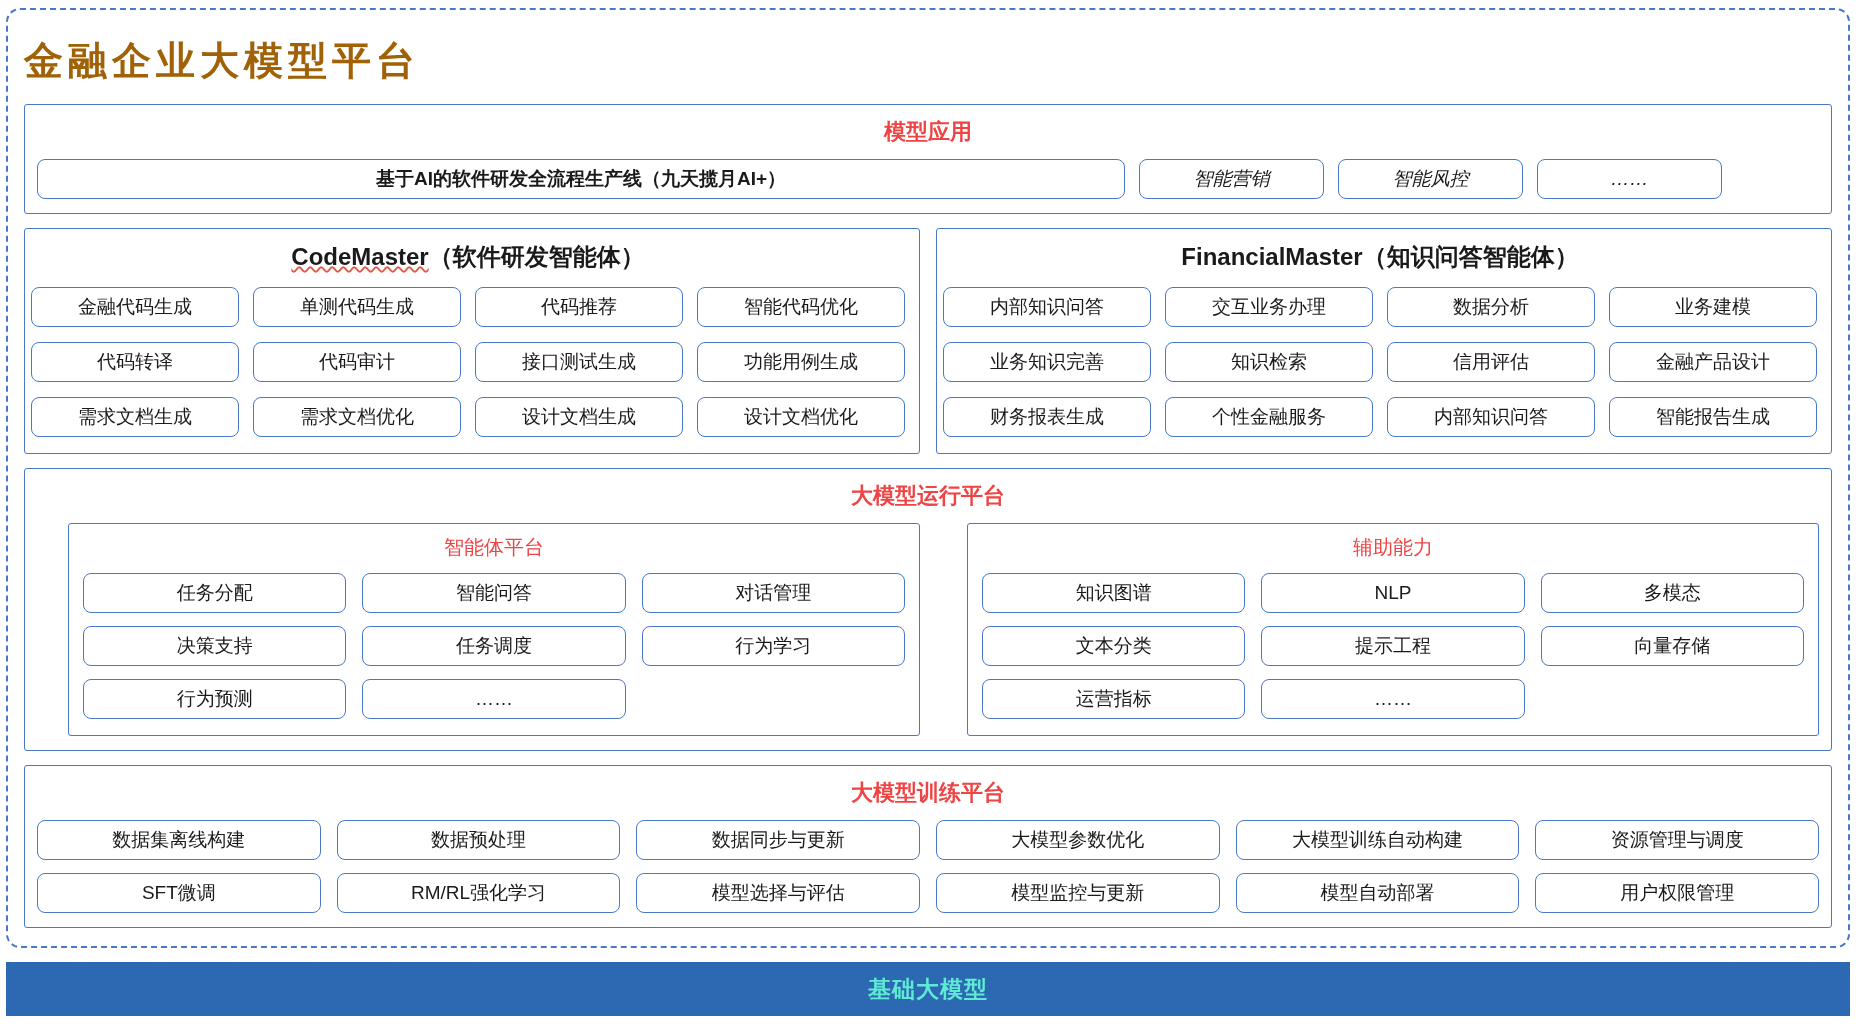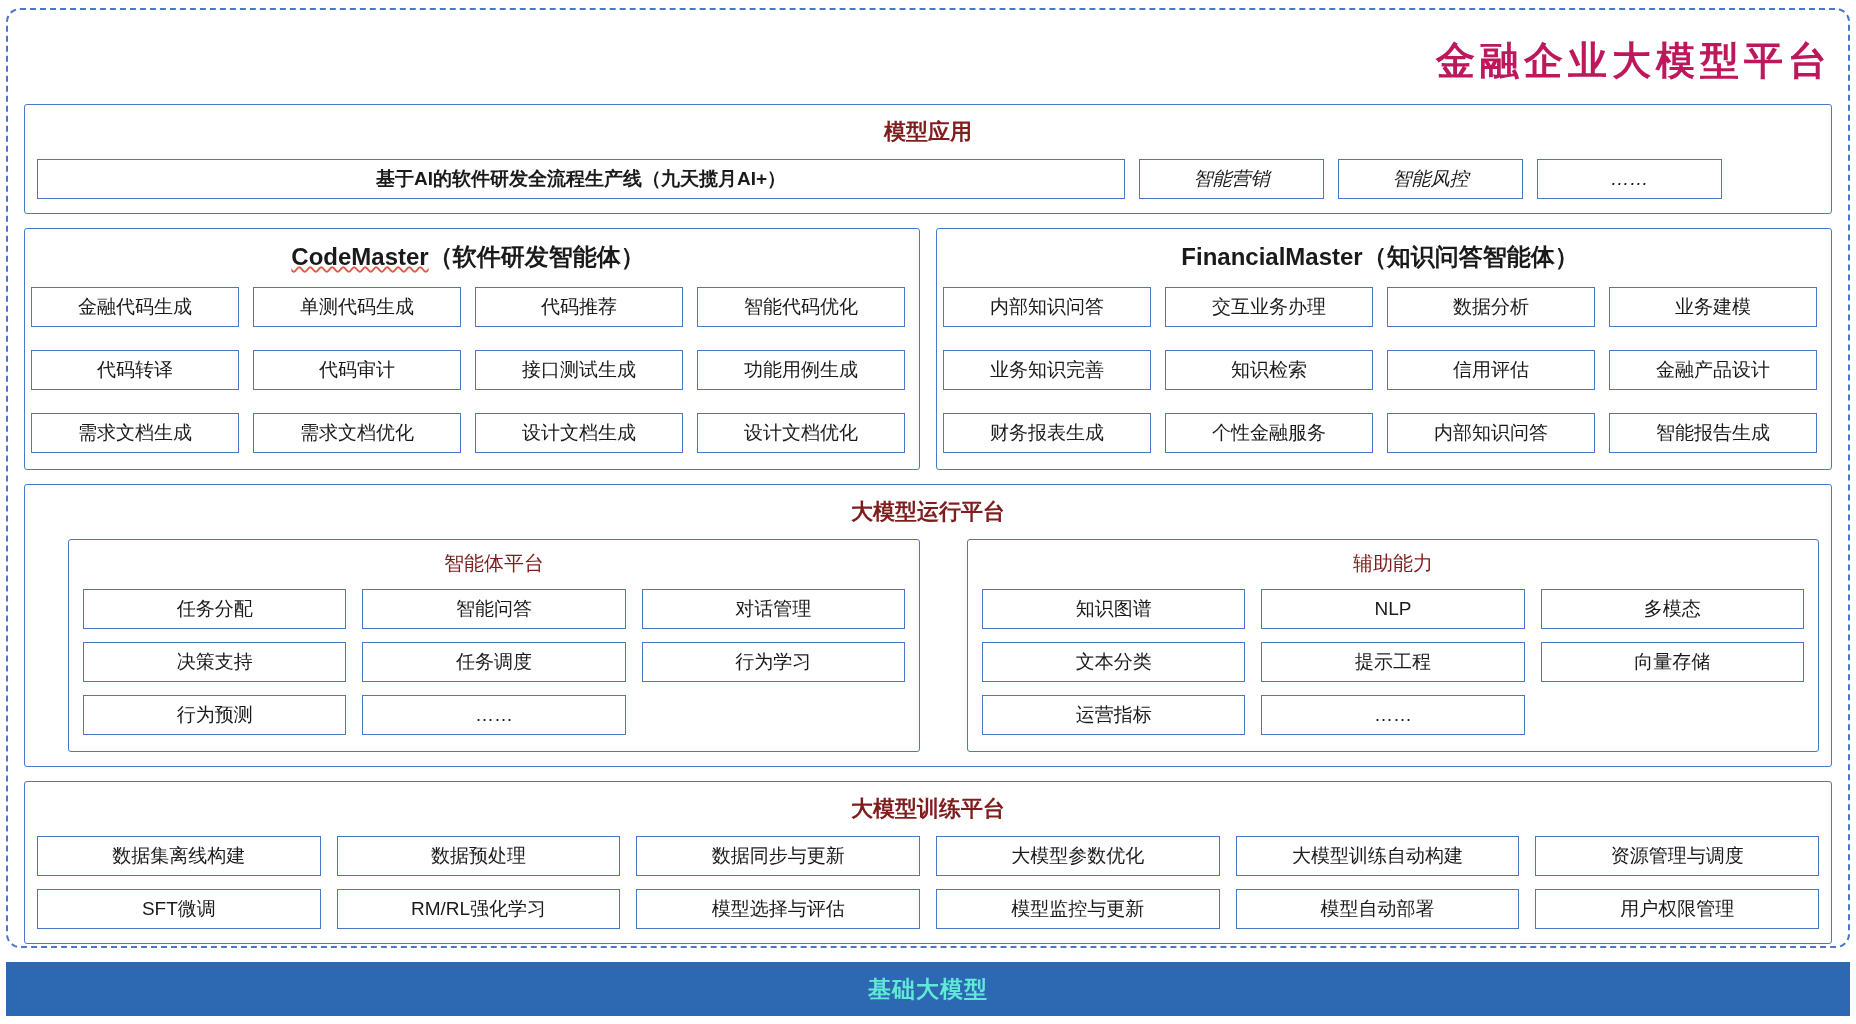--- a/index.html
+++ b/index.html
@@ -21,54 +21,54 @@
   .outer-frame {
     position: absolute;
     left: 6px; top: 8px;
     width: 1844px; height: 940px;
     border: 2px dashed #4a78c8;
     border-radius: 14px;
     padding: 10px 16px 0 16px;
   }
 
   .main-title {
-    text-align: right;
+    text-align: left;
     font-size: 39px;
     font-weight: 700;
     letter-spacing: 5px;
-    color: #be185d;
+    color: #a16207;
     margin: 14px 0 16px 0;
     font-family: "DejaVu Sans", sans-serif;
   }
 
   
   .section {
     border: 1.6px solid #4a78c8;
     border-radius: 3px;
     background: #fff;
     padding: 10px 12px 14px 12px;
     margin-bottom: 14px;
   }
   .section-title {
     text-align: center;
     font-size: 22px;
     font-weight: 700;
-    color: #7f1d1d;
+    color: #ef4444;
     margin: 2px 0 12px 0;
   }
   .section-title.small {
     font-size: 20px;
     font-weight: 400;
     margin-bottom: 12px;
   }
 
   
   .chip {
     border: 1.4px solid #4a78c8;
-    border-radius: 0;
+    border-radius: 8px;
     background: #fff;
     font-size: 19px;
     height: 40px;
     display: flex;
     align-items: center;
     justify-content: center;
     text-align: center;
     padding: 0 8px;
     white-space: nowrap;
   }
@@ -103,21 +103,21 @@
   }
   .master-title .underline-wavy {
     text-decoration: underline;
     text-decoration-style: wavy;
     text-decoration-color: #e05a4a;
     text-decoration-thickness: 1.5px;
   }
   .grid4 {
     display: grid;
     grid-template-columns: repeat(4, 1fr);
-    gap: 23px 14px;
+    gap: 15px 14px;
   }
 
   
   .subpanels {
     display: flex;
     gap: 16px;
   }
   .subpanel {
     flex: 1 1 0;
     border: 1.4px solid #4a78c8;

